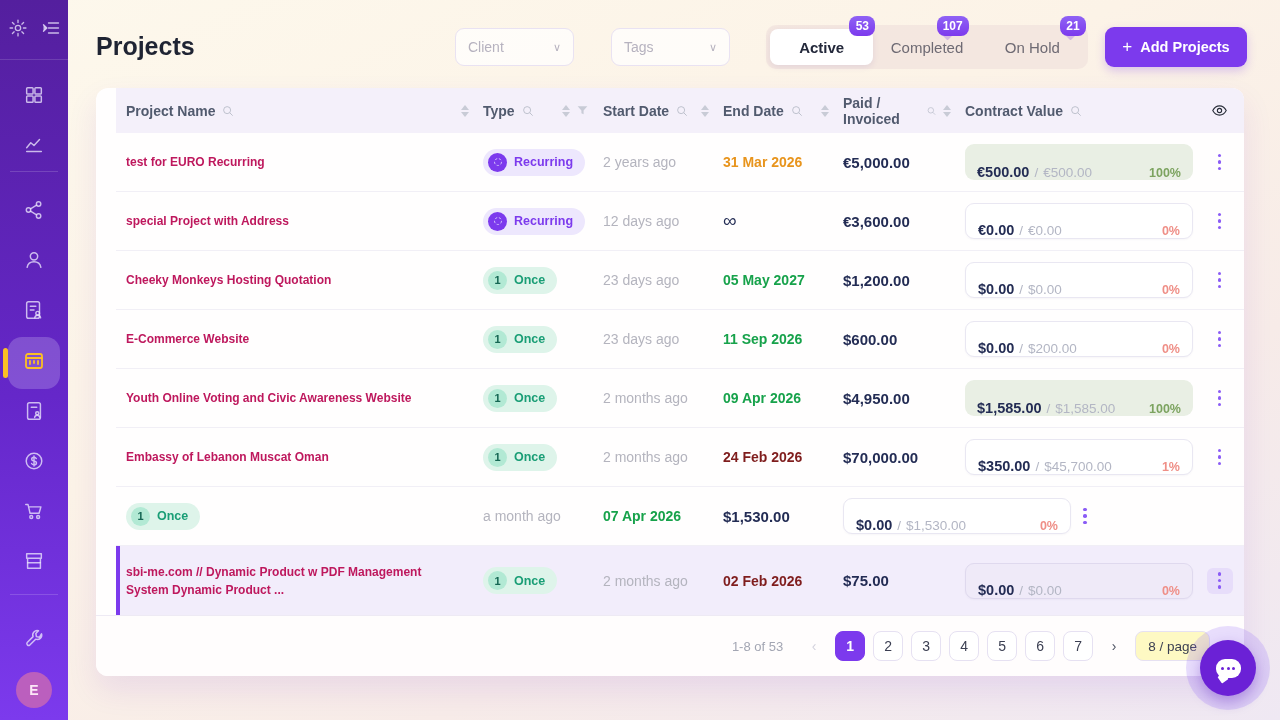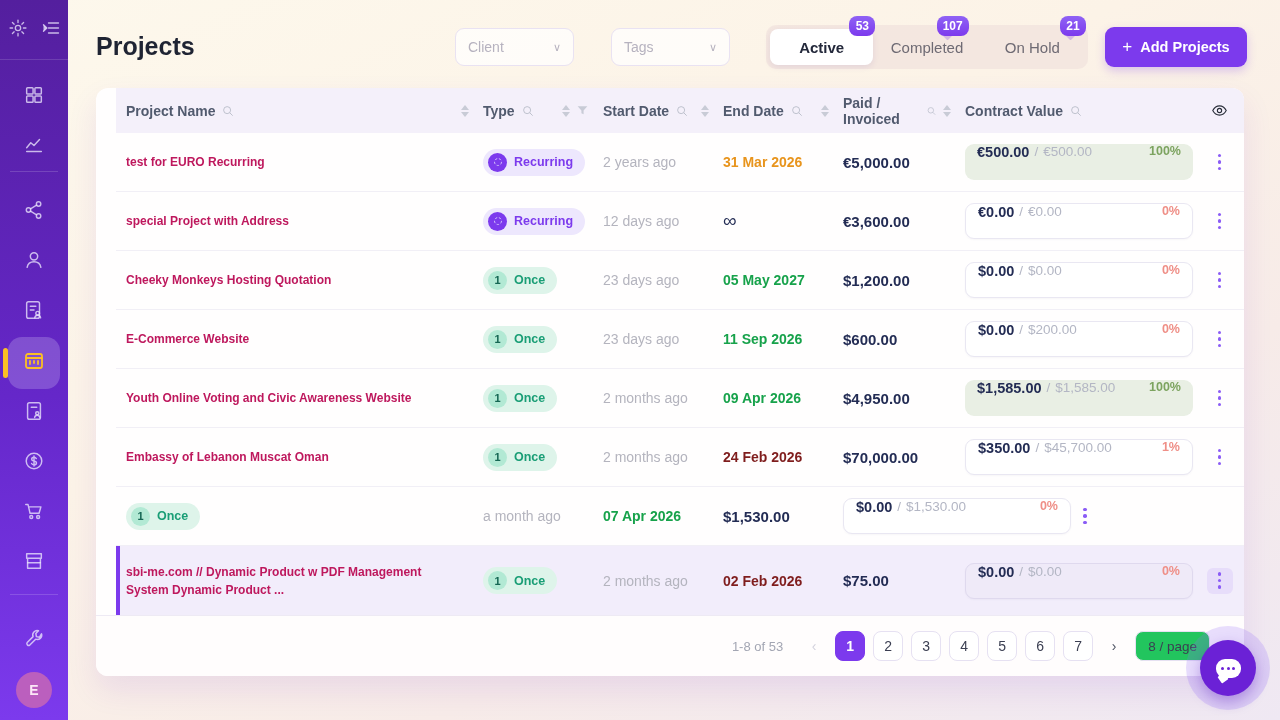--- a/index.html
+++ b/index.html
@@ -74,21 +74,21 @@
 
   .badge { display:inline-flex; align-items:center; gap:7px; height:27px; border-radius:14px; padding:0 12px 0 5px; }
   .badge.rec { background:#ede7fd; color:#7c3aed; }
   .badge.rec .disc { width:19px; height:19px; border-radius:50%; background:#7c3aed; display:flex; align-items:center; justify-content:center; }
   .badge.rec .disc svg { stroke:#d8c9fb; fill:none; stroke-width:1.8; }
   .badge.once { background:#def4ea; color:#1a9e76; }
   .badge.once .num { width:19px; height:19px; border-radius:50%; background:#b2e9d4; color:#156653;
     font-size:11px; font-weight:bold; display:flex; align-items:center; justify-content:center; }
   .badge b { font-size:12.5px; font-weight:bold; }
 
-  .pill { width:228px; height:36px; border-radius:9px; display:flex; align-items:flex-start; padding:0 12px; gap:5px; }
+  .pill { width:228px; height:36px; border-radius:9px; display:flex; align-items:flex-end; padding:0 12px; gap:5px; }
   .pill.paid { background:#e9efe4; }
   .pill.open { background:#fff; border:1px solid #e9e7f2; box-shadow:0 1px 2px rgba(40,40,90,.04); }
   .hl .pill.open { background:#efeaf8; border-color:#dfd9ee; }
   .pill .p { font-size:14.5px; font-weight:bold; color:#232c54; white-space:nowrap; }
   .pill .sep, .pill .inv { font-size:13.5px; color:#b3b6c4; white-space:nowrap; }
   .pill .pct { margin-left:auto; font-size:12.5px; font-weight:bold; }
   .pill .pct.ok { color:#7ca35f; } .pill .pct.low { color:#ef8f87; }
 
   .dots { display:flex; flex-direction:column; gap:3px; align-items:center; justify-content:center;
     width:26px; height:26px; margin:0 auto; border-radius:6px; cursor:pointer; }
@@ -97,21 +97,21 @@
 
   
   .tfoot { position:absolute; left:0; bottom:0; width:100%; height:61px; border-top:1px solid #eeeaf4;
     display:flex; align-items:center; justify-content:flex-end; padding-right:34px; gap:8px; background:#fffdfd; }
   .pg-total { font-size:13px; color:#a3a6b3; margin-right:10px; }
   .pg-btn { min-width:30px; height:30px; border-radius:8px; background:#fff; border:1px solid #e6e1f2;
     color:#3b3f52; font-size:14px; display:flex; align-items:center; justify-content:center; cursor:pointer; }
   .pg-btn.cur { background:#7c3aed; border-color:#7c3aed; color:#fff; font-weight:bold; }
   .pg-arrow { width:26px; display:flex; align-items:center; justify-content:center; font-size:14px; cursor:pointer; }
   .pg-arrow.prev { color:#d3d2dd; } .pg-arrow.next { color:#4b5160; }
-  .pg-size { height:30px; padding:0 12px; border:1px solid #e6e1f2; border-radius:8px; background:#22c55e;
+  .pg-size { height:30px; padding:0 12px; border:1px solid #e6e1f2; border-radius:8px; background:#fef9c3;
     font-size:13.5px; color:#3b3f52; display:flex; align-items:center; cursor:pointer; }
 
   
   .chat-ring { position:absolute; left:1186px; top:626px; width:84px; height:84px; border-radius:50%;
     background:rgba(150,110,250,.22); z-index:8; }
   .chat-btn { position:absolute; left:1200px; top:640px; width:56px; height:56px; border-radius:50%;
     background:#6b21d6; z-index:9; display:flex; align-items:center; justify-content:center; cursor:pointer;
     box-shadow:0 6px 14px rgba(90,30,190,.35); }
   .chat-bubble { position:relative; width:25px; height:19px; background:#fff; border-radius:9px;
     display:flex; align-items:center; justify-content:center; gap:2.5px; }

